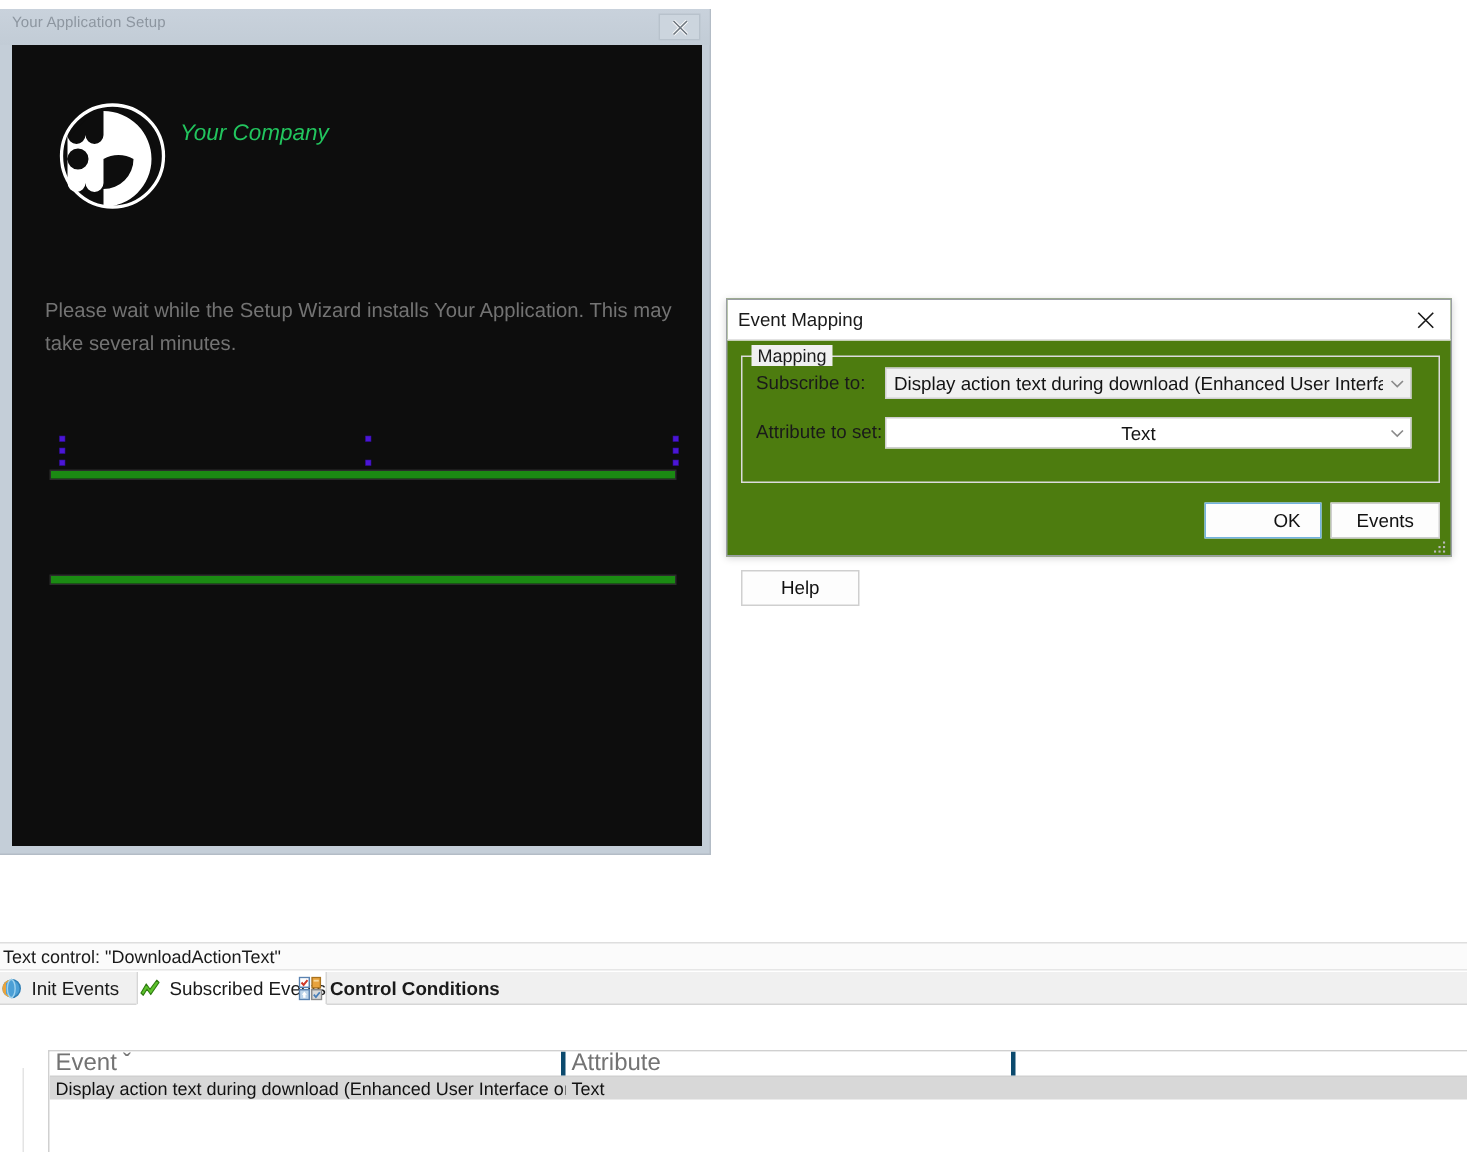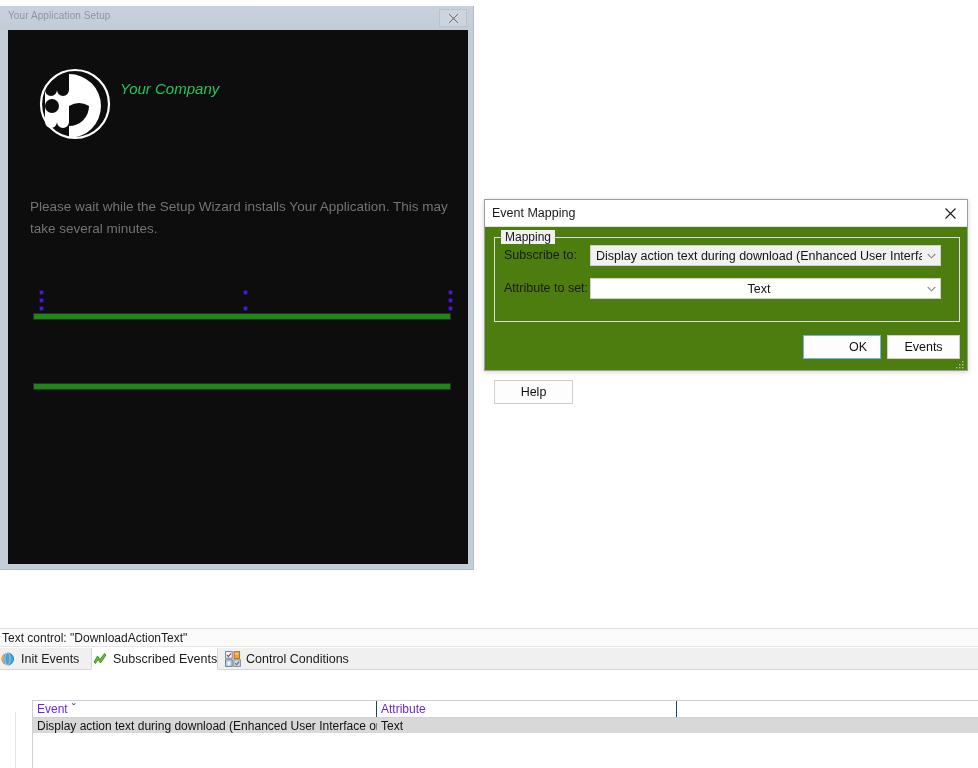--- a/index.html
+++ b/index.html
@@ -202,21 +202,21 @@
   }
   .tab.active {
     background: #ffffff;
     border-left: 1px solid #d6d6d6;
     border-right: 1px solid #d6d6d6;
     border-bottom: 1px solid #ffffff;
   }
   .tab-icon { width: 16px; height: 16px; flex: none; display: block; }
   #tab-init { left: 0px; }
   #tab-subscribed { left: 91px; }
-  #tab-conditions { left: 225px; }
+  #tab-conditions { left: 199px; font-weight: bold; }
 
   .tab-content {
     position: absolute; left: 0; top: 42px;
     width: 978px; height: 98px;
     background: #ffffff;
   }
   .grid-wrap {
     position: absolute; left: 32px; top: 30px;
     width: 946px; height: 68px;
     border: 1px solid #d0d0d0;
@@ -224,25 +224,25 @@
     background: #ffffff;
     box-sizing: border-box;
     overflow: hidden;
   }
   .grid-header {
     display: flex; height: 16px;
     background: #ffffff;
     border-bottom: 1px solid #d0d0d0;
   }
   .grid-header .cell {
-    font-size: 12px; color: #6d28d9;
+    font-size: 16px; color: #737373;
     padding-left: 4px;
     display: flex; align-items: center; gap: 4px;
     box-sizing: border-box;
-    border-right: 1px solid #0c4a6e;
+    border-right: 3px solid #0c4a6e;
     white-space: nowrap;
   }
   .grid-row { display: flex; height: 15px; background: #d8d8d8; }
   .grid-row .cell {
     font-size: 12px; color: #111;
     padding-left: 4px;
     display: flex; align-items: center;
     box-sizing: border-box;
     white-space: nowrap; overflow: hidden;
   }

